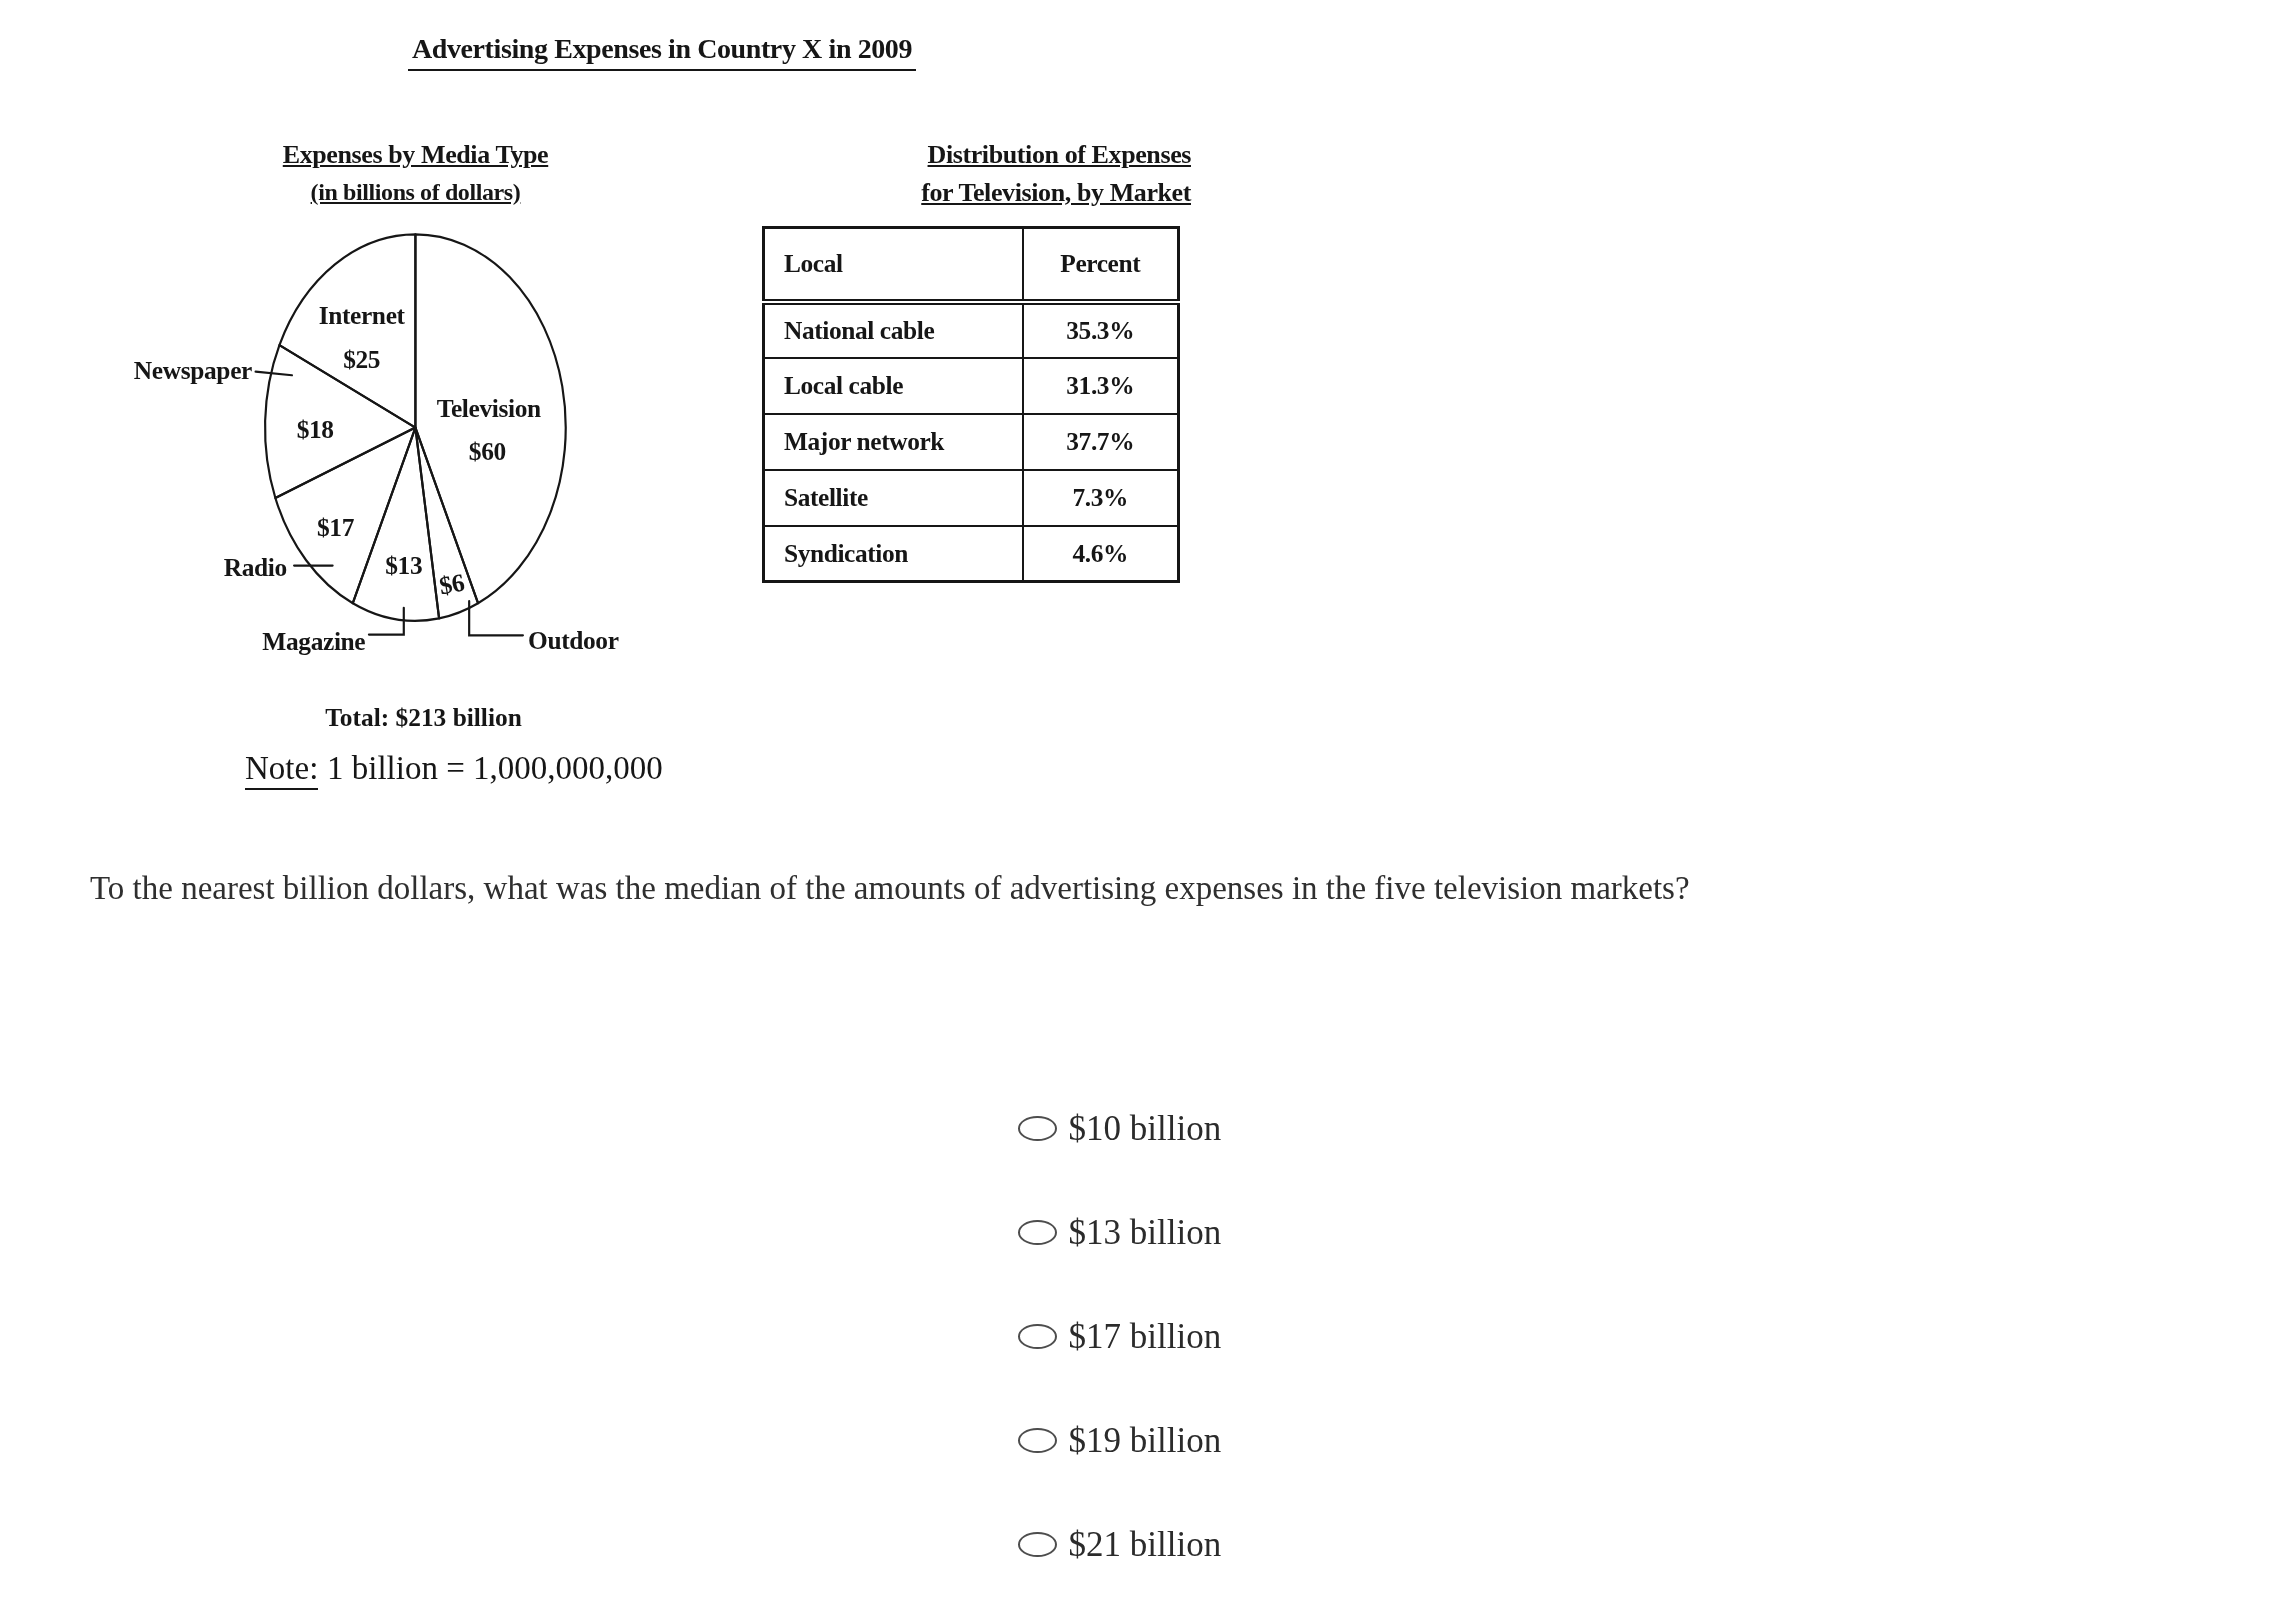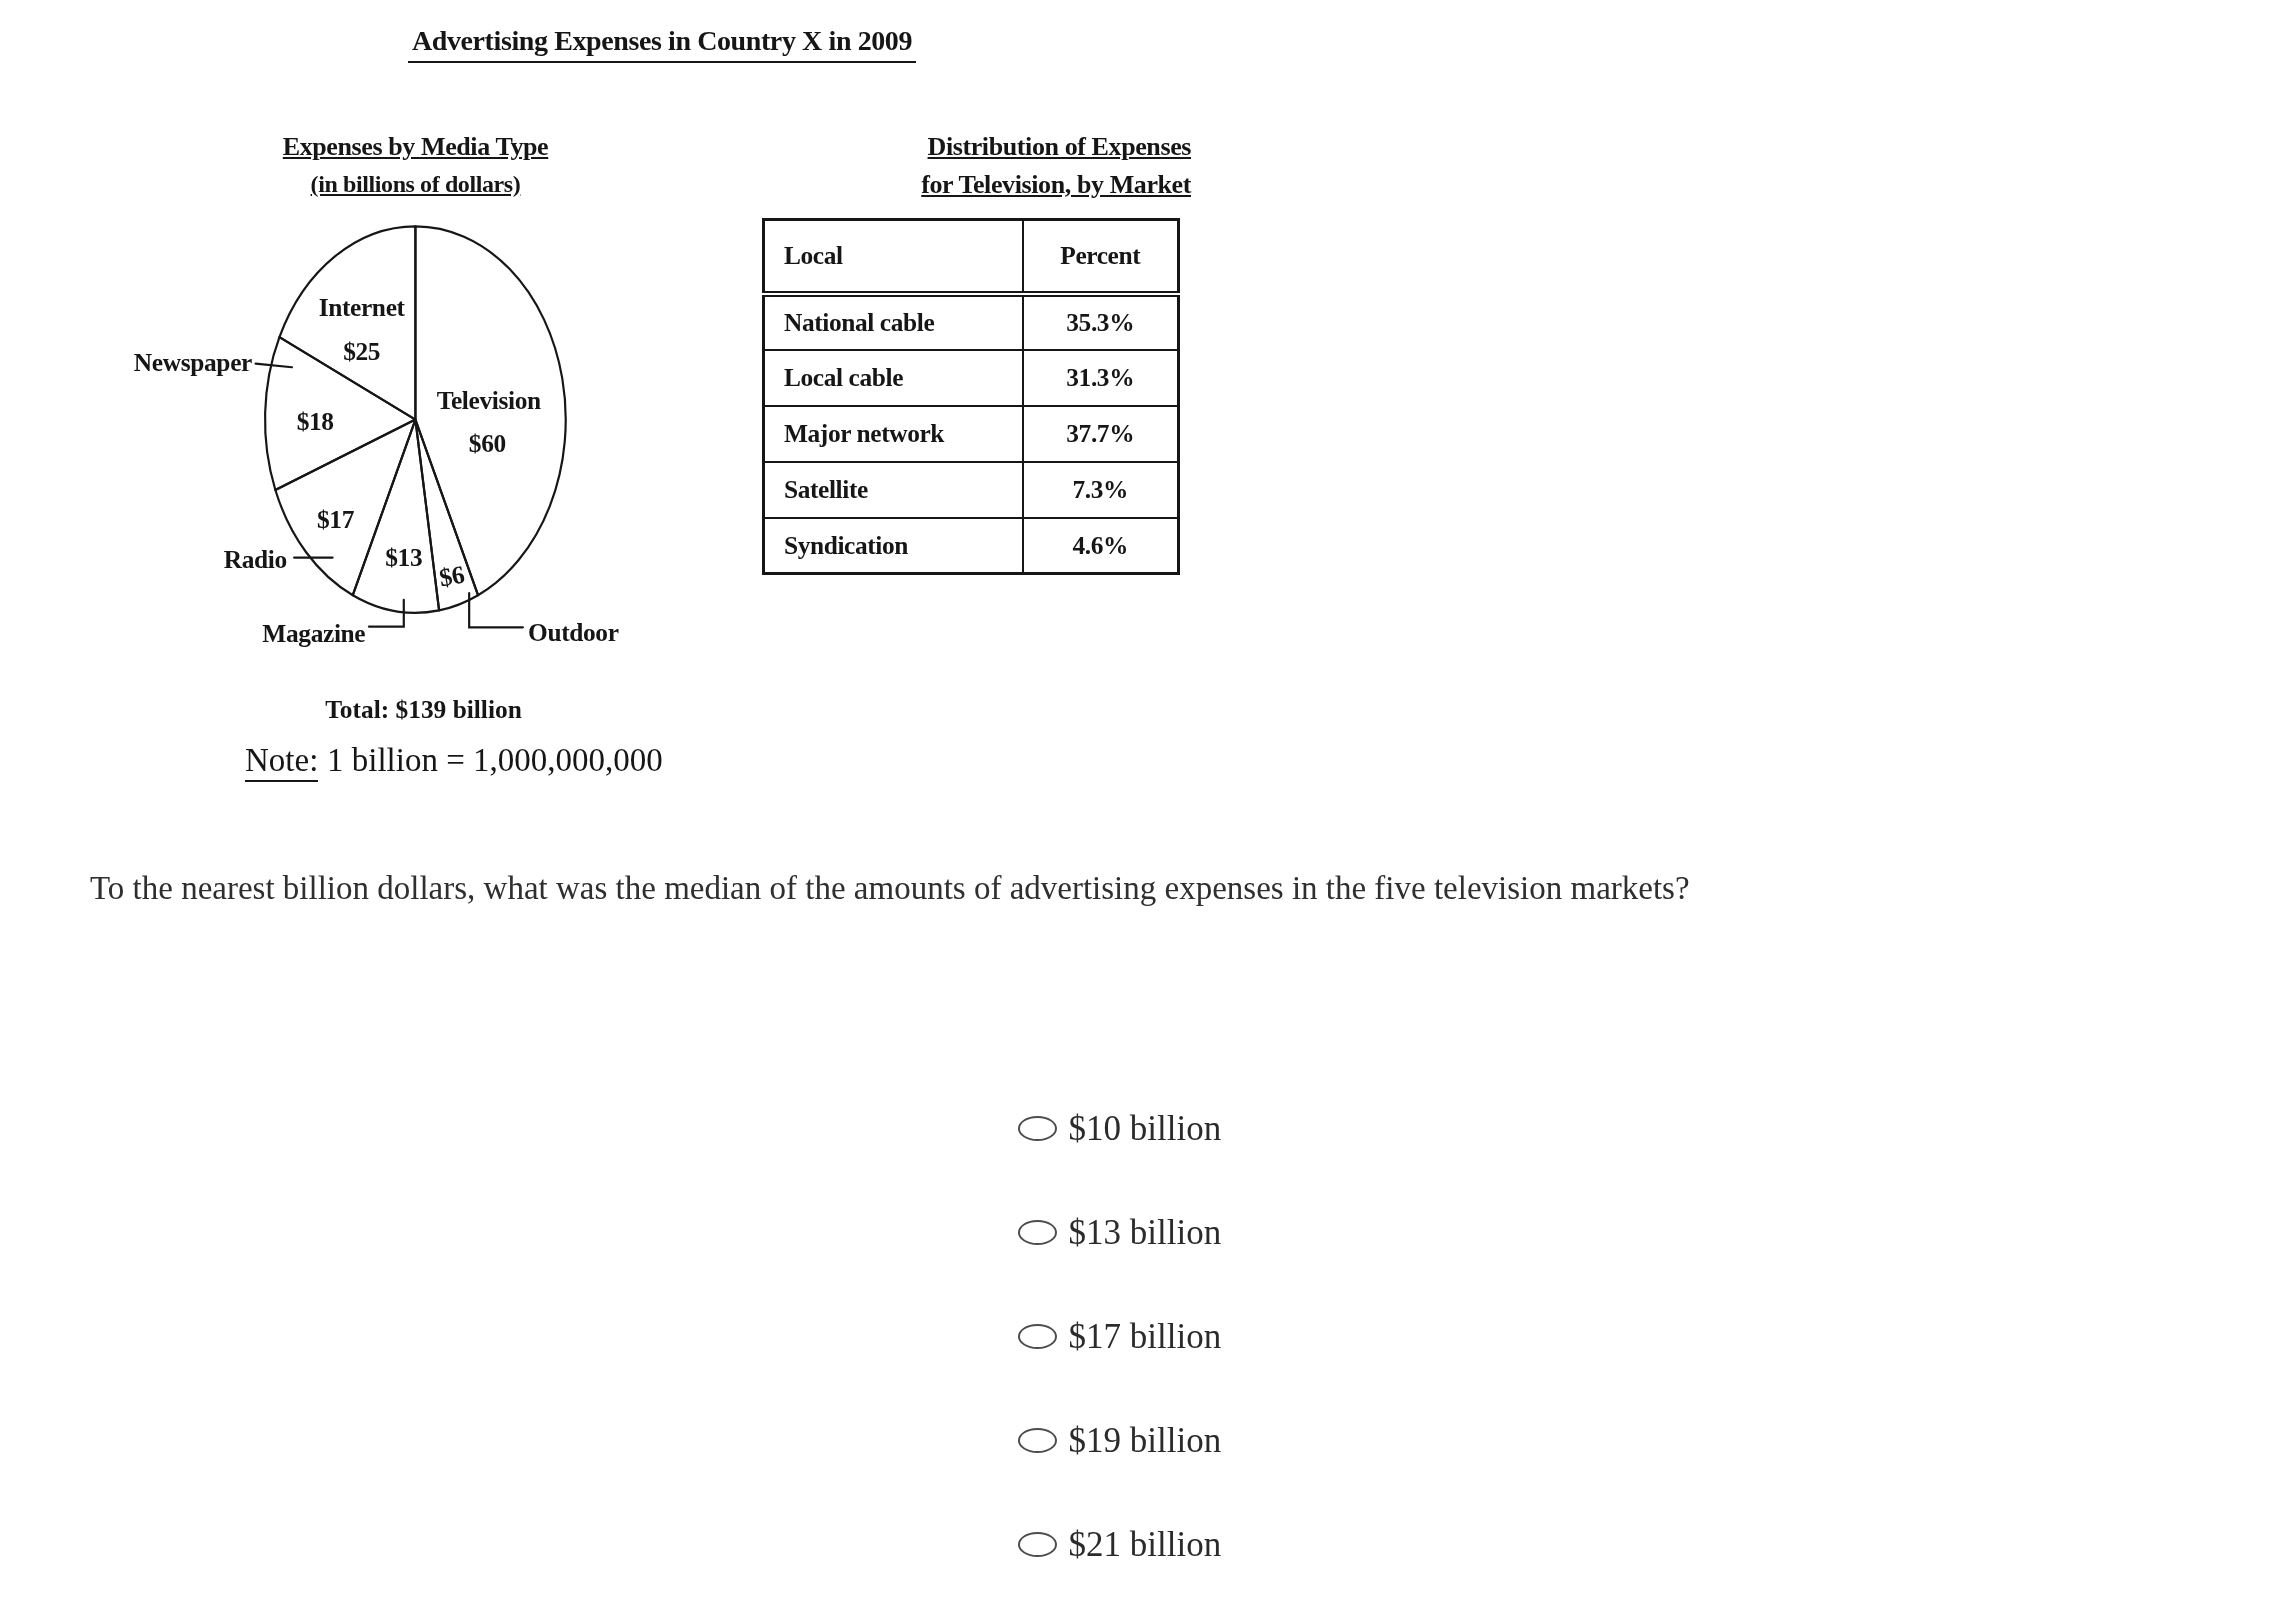--- a/index.html
+++ b/index.html
@@ -1,21 +1,21 @@
 <!DOCTYPE html>
 <html style="font-size:11.6px"><head>
 <meta charset="utf-8">
 <style>
   * { margin:0; padding:0; box-sizing:border-box; }
   html,body { background:#ffffff; }
   body { font-family:"Liberation Serif","DejaVu Serif",serif; }
   #page { position:relative; width:2295px; height:1608px; background:#ffffff; color:#1b1b1b; overflow:hidden; }
 
   
-  #figure { position:absolute; left:0; top:0; width:1272px; height:822px; filter:blur(0.4px); color:#161616; }
+  #figure { position:absolute; left:0; top:8px; width:1272px; height:822px; filter:blur(0.4px); color:#161616; }
   .fig-title { position:absolute; left:342px; top:25px; width:640px; text-align:center; font-size:28px; font-weight:700; letter-spacing:-0.4px; }
   .fig-title span { display:inline-block; border-bottom:2.9px solid #161616; padding:0 4.4px 3.6px; }
   .heading { position:absolute; text-align:center; font-weight:700;text-decoration:underline; }
   #pie-heading { left:212px; top:128px; width:407px; }
   #table-heading { left:769px; top:128px; width:422px;text-align:right; }
   .hline1 { display:block; font-size:26px; line-height:38px; letter-spacing:-0.4px; }
   .hline2 { display:block; font-size:24px; line-height:36px; letter-spacing:-0.4px; }
   #pie-svg { position:absolute; left:124px; top:214px; }
   #pie-svg text { font-family:"Liberation Serif","DejaVu Serif",serif; }
   #total-line { position:absolute; left:220px; top:695px; width:407px; text-align:center; font-size:25.4px; font-weight:700; }
@@ -77,21 +77,21 @@
         <polyline points="234,473 287,473" fill="none" stroke="#161616" stroke-width="3" stroke-linecap="round"></polyline>
         <path d="M401,283 L208.2,379.9 A207,266 0 0 1 213.8,169.5 Z" fill="none" stroke="#161616" stroke-width="3" stroke-linejoin="round" stroke-linecap="round"></path>
         <text x="176" y="216" text-anchor="end" font-size="35" font-weight="700" fill="#161616" letter-spacing="-0.5">Newspaper</text>
         <text x="263" y="298" text-anchor="middle" font-size="35" font-weight="700" fill="#161616" letter-spacing="-0.5">$18</text>
         <polyline points="181,206 231,211" fill="none" stroke="#161616" stroke-width="3" stroke-linecap="round"></polyline>
         <path d="M401,283 L213.8,169.5 A207,266 0 0 1 401.0,17.0 Z" fill="none" stroke="#161616" stroke-width="3" stroke-linejoin="round" stroke-linecap="round"></path>
         <text x="327" y="140" text-anchor="middle" font-size="35" font-weight="700" fill="#161616" letter-spacing="-0.5">Internet</text>
         <text x="327" y="201" text-anchor="middle" font-size="35" font-weight="700" fill="#161616" letter-spacing="-0.5">$25</text>
       </svg>
 
-    <div id="total-line">Total: $139 billion</div>
+    <div id="total-line">Total: $213 billion</div>
 
     <div id="note-line">
       <span class="ul">Note:</span><span>1 billion = 1,000,000,000</span>
     </div>
 
     <table id="tv-table">
       <thead>
         <tr>
           <th class="market">Local</th>
           <th class="pct">Percent</th>

